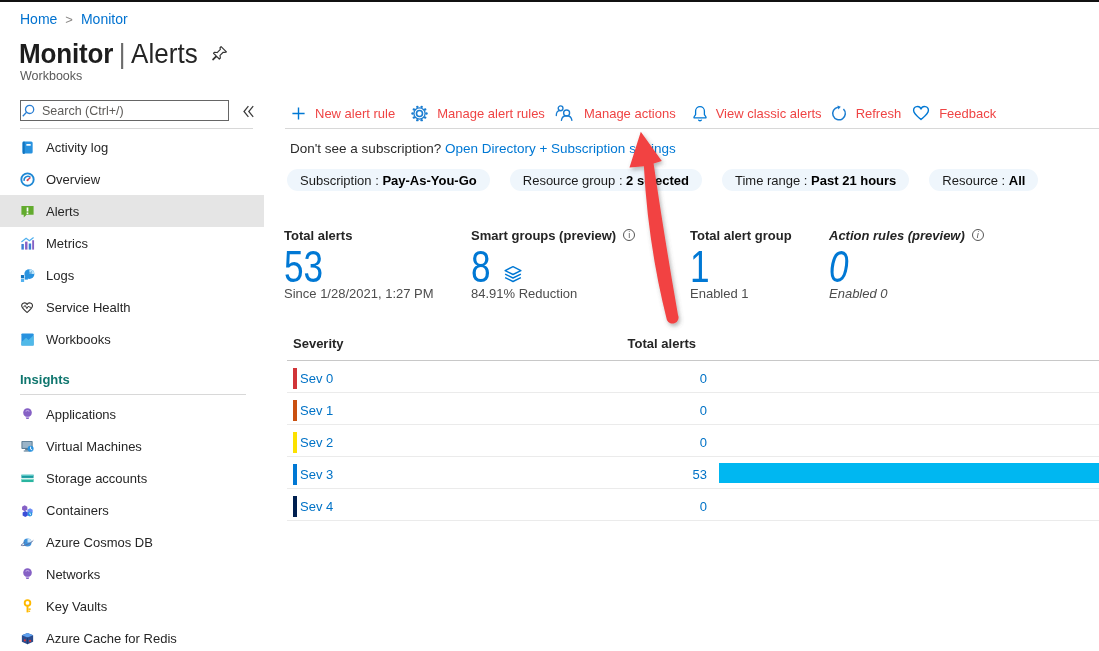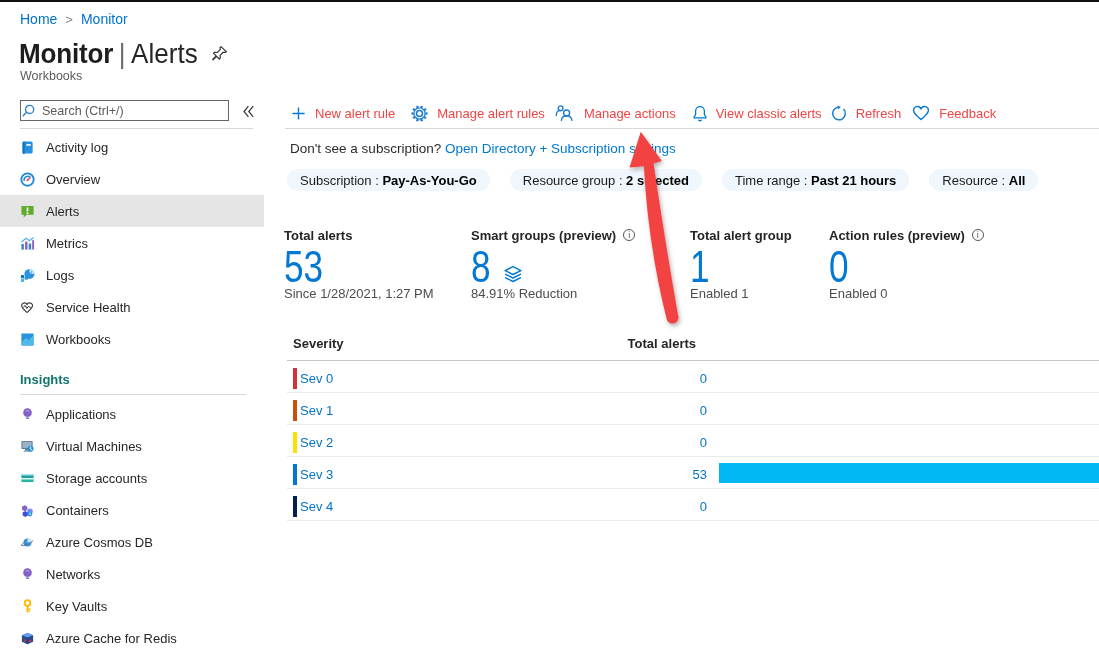--- a/index.html
+++ b/index.html
@@ -235,21 +235,21 @@
           <path d="M3 15.5 L12 20 L21 15.5"></path>
         </g>
       </svg></div>
   <div class="sub2">84.91% Reduction</div>
 </div>
 <div class="stat" style="left:690px;">
   <div class="lab">Total alert group</div>
   <div class="num"><span class="d">1</span></div>
   <div class="sub2">Enabled 1</div>
 </div>
-<div class="stat" style="left:829px;">
+<div class="stat" style="left:829px;font-style:italic;">
   <div class="lab">Action rules (preview)<span class="info">i</span></div>
   <div class="num"><span class="d">0</span></div>
   <div class="sub2">Enabled 0</div>
 </div>
 
 <div id="tbl">
   <div class="trow head">
       <span style="margin-left:6px;">Severity</span>
       <span style="position:absolute; right:403px;">Total alerts</span>
     </div>

